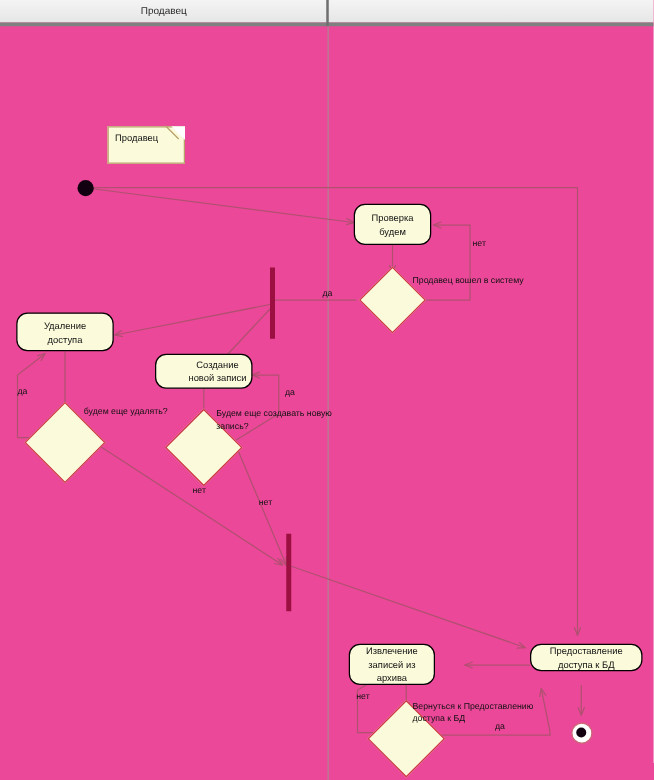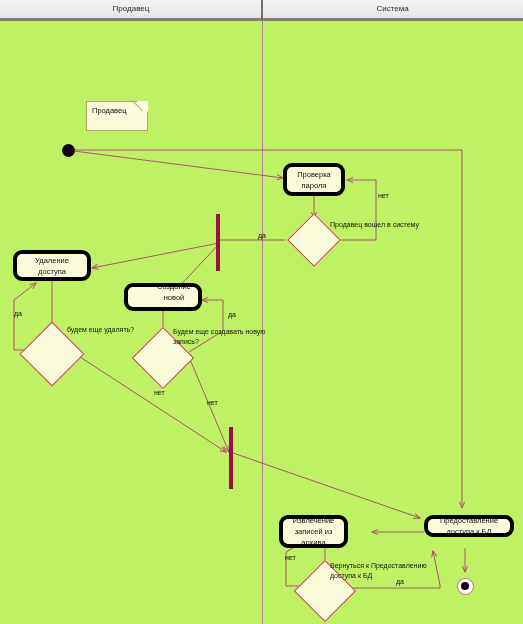--- a/index.html
+++ b/index.html
@@ -7,21 +7,21 @@
     padding: 0;
     background: #ffffff;
   }
   body {
     font-family: "Liberation Sans", sans-serif;
   }
   #canvas {
     position: relative;
     width: 523px;
     height: 624px;
-    background: #bef264;
+    background: #ec4899;
     overflow: hidden;
   }
 
   
   .lane-header {
     position: absolute;
     left: 0;
     top: 0;
     width: 523px;
     height: 21px;
@@ -54,21 +54,21 @@
     top: 0px;
     width: 2px;
     height: 21px;
     background: #6f6f6f;
   }
 
   
   .act {
     position: absolute;
     background: #fbfbdc;
-    border: 4px solid #000000;
+    border: 1px solid #000000;
     border-radius: 9px;
     box-sizing: border-box;
     display: flex;
     align-items: center;
     justify-content: center;
     text-align: center;
     font-size: 7.5px;
     line-height: 11px;
     color: #111111;
     padding: 2px 3px;
@@ -173,21 +173,20 @@
     pointer-events: none;
   }
 </style>
 </head>
 <body>
 
 <div id="canvas">
 
   <div class="lane-header"></div>
   <div class="lane-title left">Продавец</div>
-  <div class="lane-title right">Система</div>
   <div class="header-nub"></div>
   <div class="lane-divider"></div>
 
   <svg id="edges" viewBox="0 0 523 624">
     <defs>
       <marker id="ah" markerWidth="7" markerHeight="7" refX="6.2" refY="3" orient="auto">
         <path d="M0,0.4 L6.4,3 L0,5.6" fill="none" stroke="#b05070" stroke-width="1"></path>
       </marker>
     </defs>
     <g stroke="#b05070" stroke-width="1" fill="none">
@@ -237,21 +236,21 @@
     <span>Продавец</span>
     <span class="fold"></span>
     <span class="fold-line"></span>
   </div>
 
   <div class="start-node" style="left:62px; top:144px;"></div>
 
   <div class="act" style="left:283px; top:163px; width:62px; height:33px;">
     <span>
       <span>Проверка</span><br>
-      <span>пароля</span>
+      <span>будем</span>
     </span>
   </div>
 
   <div class="act" style="left:13px; top:250px; width:78px; height:31px;text-align:center;">
     <span>
       <span>Удаление</span><br>
       <span>доступа</span>
     </span>
   </div>
 

